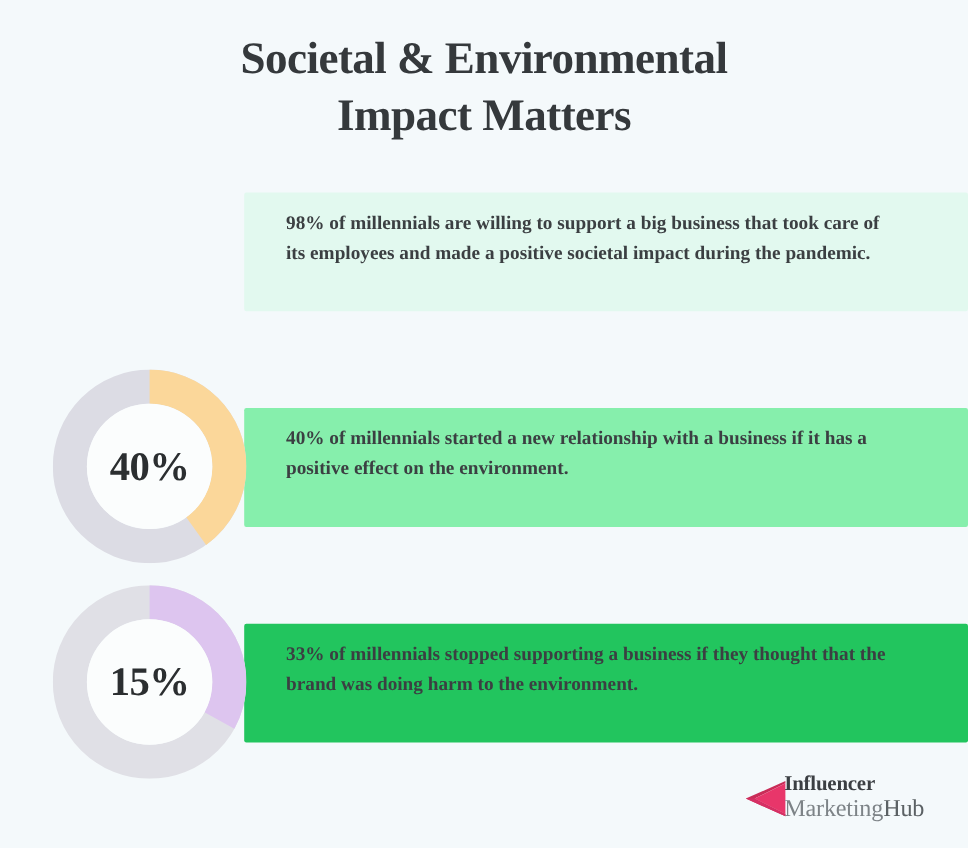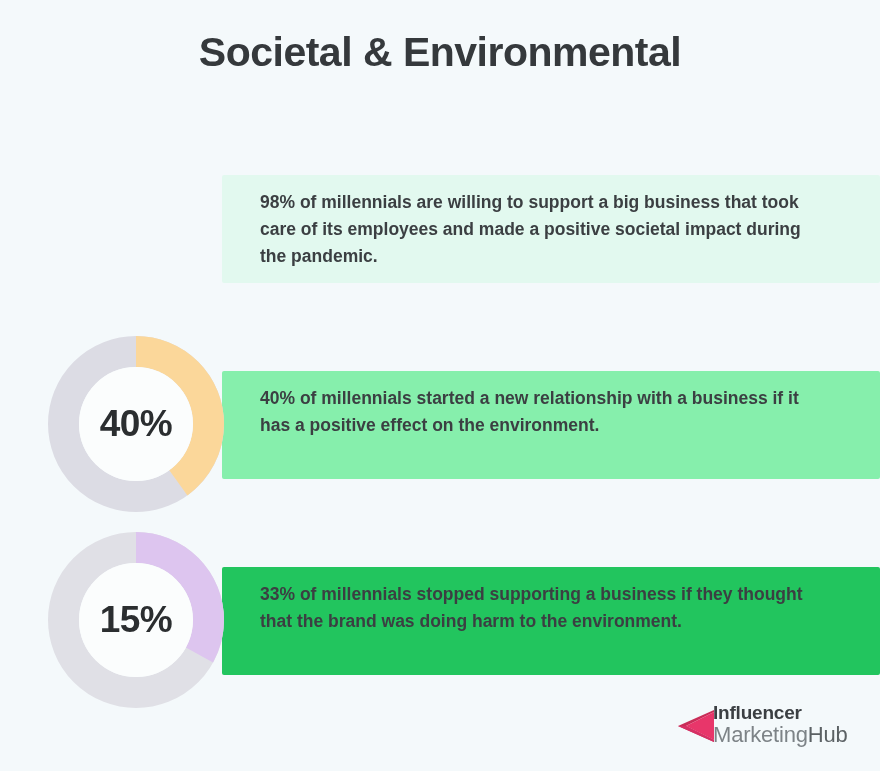--- a/index.html
+++ b/index.html
@@ -13,20 +13,21 @@
     background: #f4f9fb;
     font-family: "Liberation Sans", sans-serif;
     overflow: hidden;
     position: relative;
   }
   .infographic {
     position: relative;
     width: 696px;
     height: 771px;
     box-sizing: border-box;
+    font-family: Liberation Serif, serif;
   }
 
   
   .title {
     position: absolute;
     top: 26px;
     left: 0;
     width: 880px;
     text-align: center;
     font-size: 41px;
@@ -138,20 +139,21 @@
   }
   .logo-bottom .hub { color: #5b6164; }
 </style>
 </head>
 <body>
 
 <div class="infographic">
 
   <div class="title">
     <span class="title-line">Societal &amp; Environmental</span>
+    <span class="title-line">Impact Matters</span>
   </div>
 
   <div class="stat-row row-0">
     <div class="panel" style="background: rgb(226, 249, 239);">
       <div class="panel-text">98% of millennials are willing to support a big business that took care of its employees and made a positive societal impact during the pandemic.</div>
     </div>
   </div>
 
   <div class="stat-row row-1">
     <div class="panel" style="background: #86efac;">

